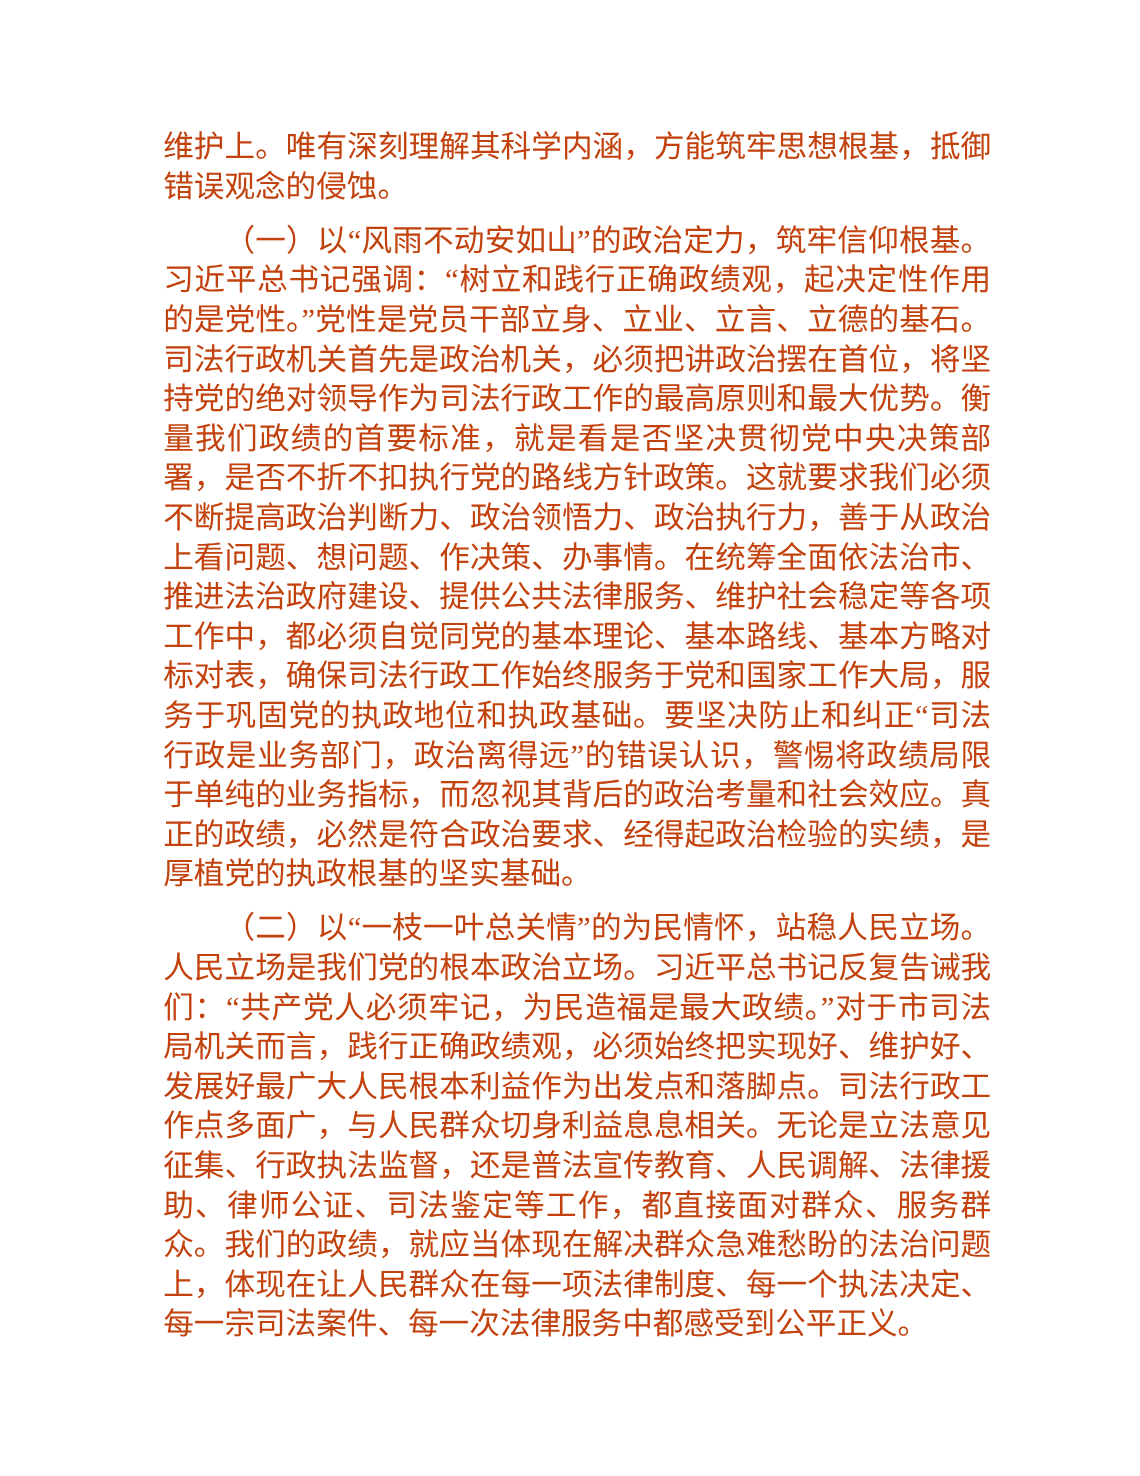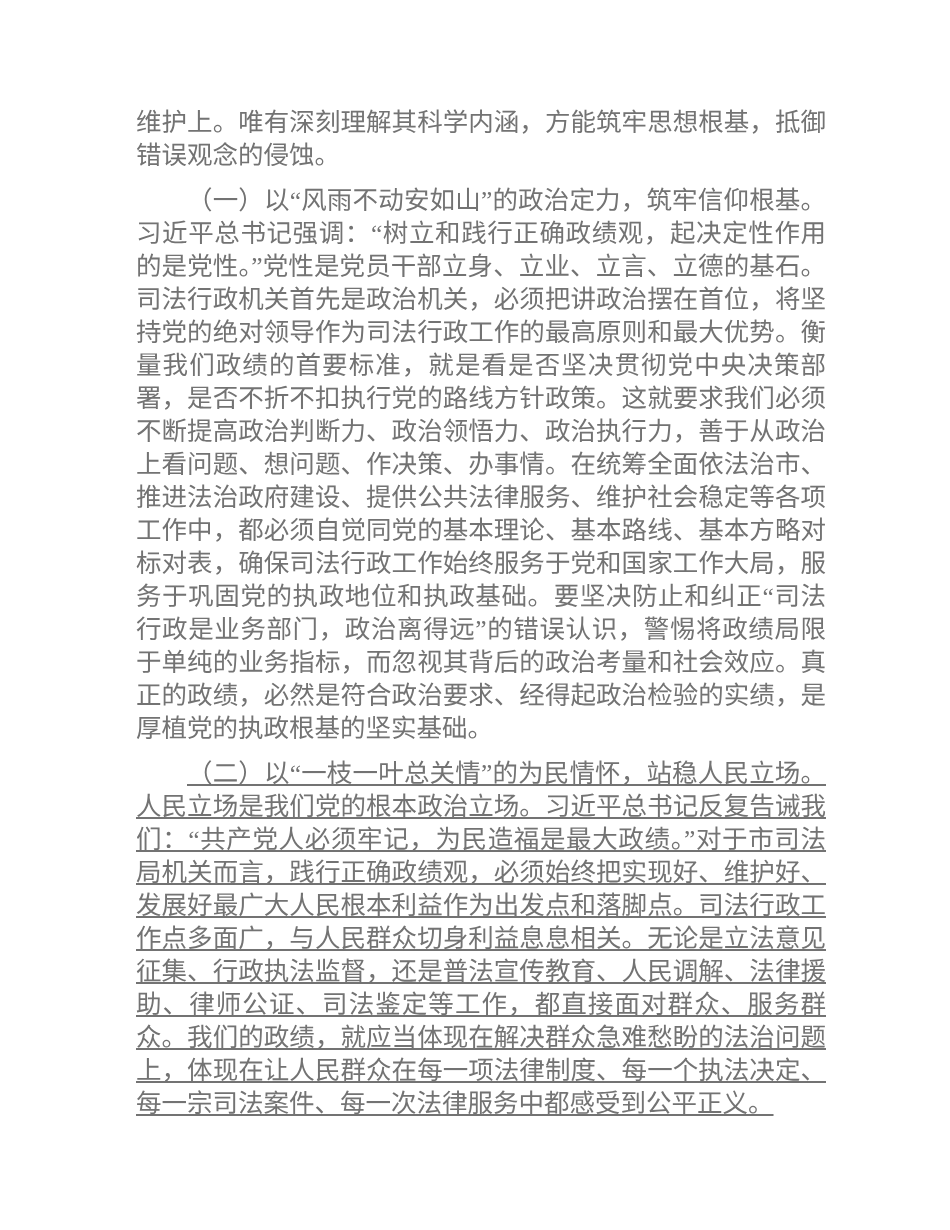--- a/index.html
+++ b/index.html
@@ -17,32 +17,31 @@
     width: 950px;
     height: 1230px;
     background: #ffffff;
     padding: 106px 124px 0 136px;
   }
   .para {
     margin: 0 0 12px 0;
     font-family: "Liberation Serif", serif;
     font-size: 25.5px;
     line-height: 33px;
-    color: #737373;
+    color: #c2410c;
     text-align: justify;
     text-justify: inter-ideograph;
     text-align-last: left;
     word-break: normal;
   }
   .para.indent {
     text-indent: 2em;
   }
   .para:last-child {
     margin-bottom: 0;
-    text-decoration: underline;
   }
 </style>
 </head>
 <body>
 
 <div class="sheet">
   <p class="para">维护上。唯有深刻理解其科学内涵，方能筑牢思想根基，抵御错误观念的侵蚀。</p>
   <p class="para indent">（一）以“风雨不动安如山”的政治定力，筑牢信仰根基。习近平总书记强调：“树立和践行正确政绩观，起决定性作用的是党性。”党性是党员干部立身、立业、立言、立德的基石。司法行政机关首先是政治机关，必须把讲政治摆在首位，将坚持党的绝对领导作为司法行政工作的最高原则和最大优势。衡量我们政绩的首要标准，就是看是否坚决贯彻党中央决策部署，是否不折不扣执行党的路线方针政策。这就要求我们必须不断提高政治判断力、政治领悟力、政治执行力，善于从政治上看问题、想问题、作决策、办事情。在统筹全面依法治市、推进法治政府建设、提供公共法律服务、维护社会稳定等各项工作中，都必须自觉同党的基本理论、基本路线、基本方略对标对表，确保司法行政工作始终服务于党和国家工作大局，服务于巩固党的执政地位和执政基础。要坚决防止和纠正“司法行政是业务部门，政治离得远”的错误认识，警惕将政绩局限于单纯的业务指标，而忽视其背后的政治考量和社会效应。真正的政绩，必然是符合政治要求、经得起政治检验的实绩，是厚植党的执政根基的坚实基础。</p>
   <p class="para indent">（二）以“一枝一叶总关情”的为民情怀，站稳人民立场。人民立场是我们党的根本政治立场。习近平总书记反复告诫我们：“共产党人必须牢记，为民造福是最大政绩。”对于市司法局机关而言，践行正确政绩观，必须始终把实现好、维护好、发展好最广大人民根本利益作为出发点和落脚点。司法行政工作点多面广，与人民群众切身利益息息相关。无论是立法意见征集、行政执法监督，还是普法宣传教育、人民调解、法律援助、律师公证、司法鉴定等工作，都直接面对群众、服务群众。我们的政绩，就应当体现在解决群众急难愁盼的法治问题上，体现在让人民群众在每一项法律制度、每一个执法决定、每一宗司法案件、每一次法律服务中都感受到公平正义。</p>
 </div>

